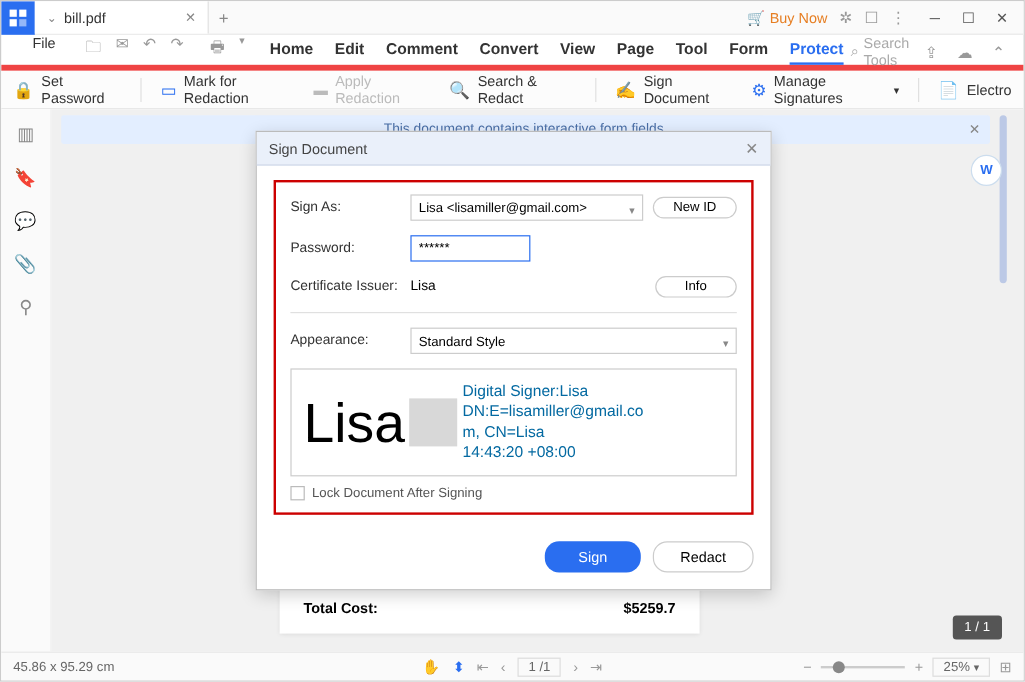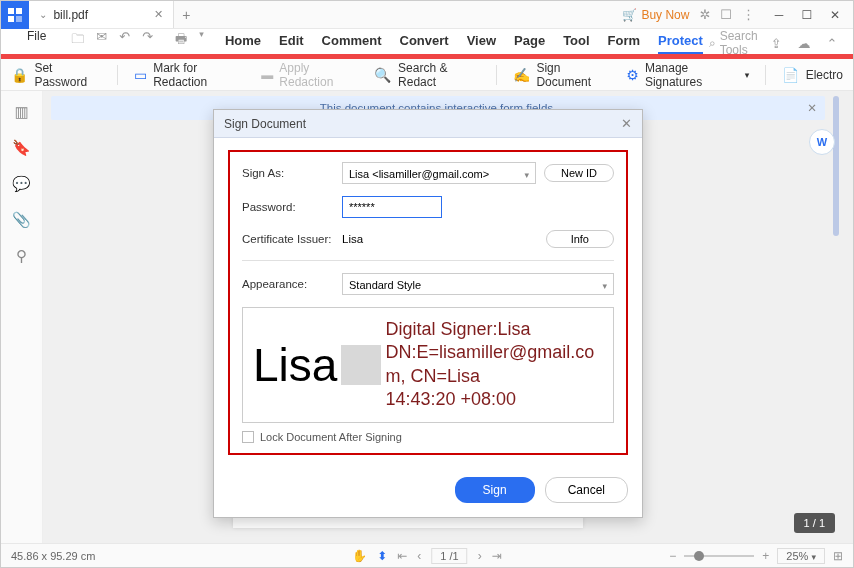--- a/index.html
+++ b/index.html
@@ -73,21 +73,21 @@
 .form-label { width: 100px; color: #333; }
 .form-input { flex: 1; border: 1px solid #b0c4f0; padding: 3px 6px; height: 22px; font-size: 11px; }
 .form-input.pwd { width: 100px; flex: none; border-color: #2a6ef0; }
 .form-select { flex: 1; border: 1px solid #ccc; padding: 3px 6px; height: 22px; font-size: 11px; display: flex; justify-content: space-between; align-items: flex-end; }
 .btn-newid { margin-left: 8px; border: 1px solid #ccc; border-radius: 10px; padding: 2px 16px; font-size: 11px; background: #fff; }
 .btn-info { margin-left: auto; border: 1px solid #ccc; border-radius: 10px; padding: 2px 24px; font-size: 11px; background: #fff; }
 .hr { height: 1px; background: #e0e0e0; margin: 6px 0 12px; }
 .preview { border: 1px solid #ccc; margin-top: 8px; padding: 10px; display: flex; align-items: center; gap: 4px; min-height: 80px; }
 .preview-sig { font-size: 46px; font-weight: 400; font-family: Arial; color: #000; }
 .preview-thumb { width: 40px; height: 40px; background: #d8d8d8; }
-.preview-text { font-size: 18px; line-height: 1.3; color: #7f1d1d; }
+.preview-text { font-size: 13px; line-height: 1.3; color: #0369a1; }
 .lock-row { display: flex; align-items: center; gap: 6px; font-size: 11px; color: #555; margin-top: 8px; text-align: right; }
 .lock-check { width: 12px; height: 12px; border: 1px solid #bbb; }
 .dlg-actions { display: flex; justify-content: flex-end; gap: 10px; padding: 10px 14px 14px; }
 .btn-primary { background: #2a6ef0; color: #fff; border: none; border-radius: 12px; padding: 5px 28px; font-size: 12px; }
 .btn-secondary { background: #fff; border: 1px solid #ccc; border-radius: 12px; padding: 5px 22px; font-size: 12px; }
 
 
 .statusbar { position: absolute; bottom: 0; left: 0; right: 0; height: 24px; background: #fafafa; border-top: 1px solid #e8e8e8; display: flex; align-items: center; padding: 0 10px; font-size: 11px; color: #666; }
 .sb-center { position: absolute; left: 50%; transform: translateX(-50%); display: flex; align-items: center; gap: 10px; }
 .sb-ico { color: #999; font-size: 12px; }
@@ -273,21 +273,21 @@
         </div>
       </div>
       <div class="lock-row">
         <div class="lock-check"></div>
         <span>Lock Document After Signing</span>
       </div>
     </div>
   </div>
   <div class="dlg-actions">
     <button class="btn-primary">Sign</button>
-    <button class="btn-secondary">Cancel</button>
+    <button class="btn-secondary">Redact</button>
   </div>
 </div>
 
 <div class="statusbar">
   <span>45.86 x 95.29 cm</span>
   <div class="sb-center">
     <span class="sb-ico">✋</span>
     <span class="sb-ico" style="color:#2a6ef0">⬍</span>
     <span class="sb-ico">⇤</span>
     <span class="sb-ico">‹</span>

